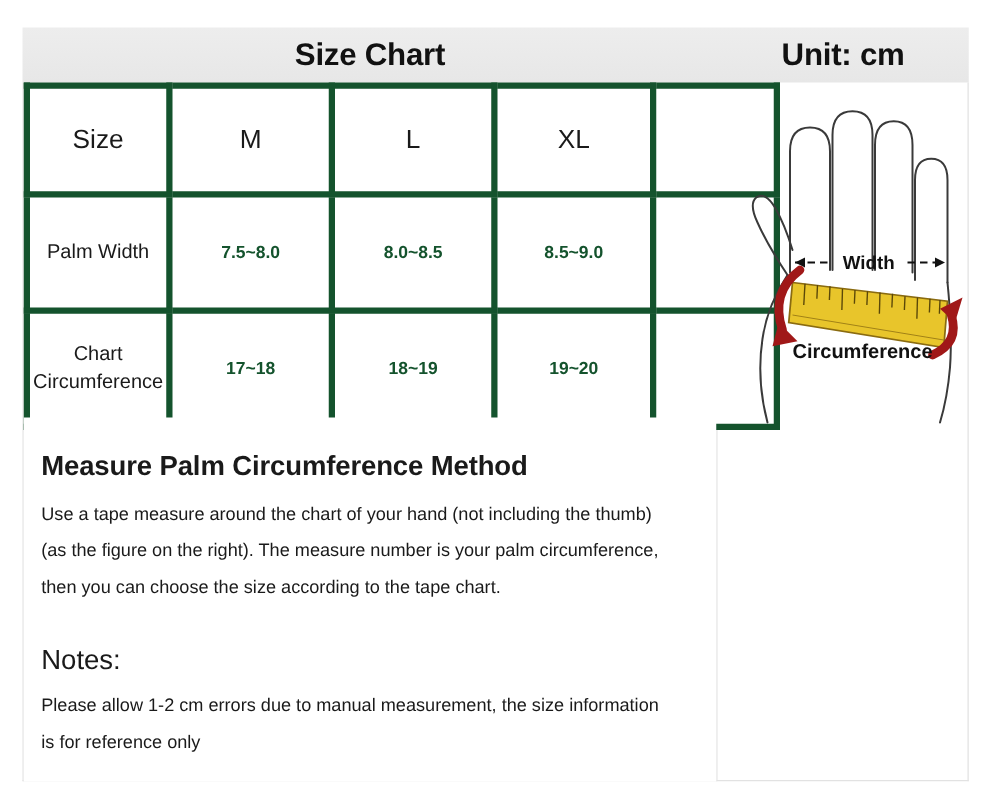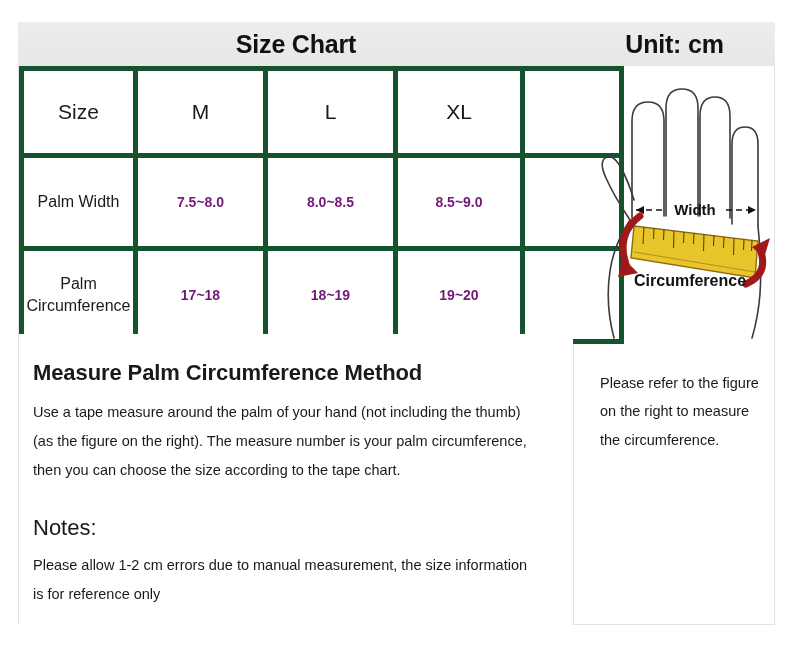--- a/index.html
+++ b/index.html
@@ -120,21 +120,21 @@
     font-size: 16px;
     font-weight: normal;
     color: #1a1a1a;
     line-height: 1.35;
     white-space: nowrap;
   }
   .row-label.wrap { white-space: normal; }
   .cell-val {
     font-size: 14px;
     font-weight: bold;
-    color: #701a75;
+    color: #14532d;
   }
 
   
   .text-block {
     position: absolute;
     left: 19px;
     top: 334px;
     width: 554px;
     height: 291px;
     background: #fff;
@@ -222,36 +222,36 @@
         <td class="col-label"><span class="row-label">Palm Width</span></td>
         <td class="col-size"><span class="cell-val">7.5~8.0</span></td>
         <td class="col-size"><span class="cell-val">8.0~8.5</span></td>
         <td class="col-size3"><span class="cell-val">8.5~9.0</span></td>
         <td class="col-blank"><span></span></td>
       </tr>
 
       <tr class="row-data">
         <td class="col-label">
           <div class="row-label wrap">
-            <span>Palm</span><br>
+            <span>Chart</span><br>
             <span>Circumference</span>
           </div>
         </td>
         <td class="col-size"><span class="cell-val">17~18</span></td>
         <td class="col-size"><span class="cell-val">18~19</span></td>
         <td class="col-size3"><span class="cell-val">19~20</span></td>
         <td class="col-blank"><span></span></td>
       </tr>
     </tbody>
   </table>
 
   <div class="text-block">
     <div class="heading">Measure Palm Circumference Method</div>
     <div class="para">
-      <div>Use a tape measure around the palm of your hand (not including the thumb)</div>
+      <div>Use a tape measure around the chart of your hand (not including the thumb)</div>
       <div>(as the figure on the right). The measure number is your palm circumference,</div>
       <div>then you can choose the size according to the tape chart.</div>
     </div>
     <div class="notes-heading">Notes:</div>
     <div class="notes-para">
       <div>Please allow 1-2 cm errors due to manual measurement, the size information</div>
       <div>is for reference only</div>
     </div>
   </div>
 
@@ -314,20 +314,15 @@
 
         <g>
           <path d="M172,218 Q194,208 187,186" fill="none" stroke="#A01818" stroke-width="7" stroke-linecap="round"></path>
           <path d="M190,192 L196,172 L178,181 Z" fill="#A01818"></path>
         </g>
 
         <text x="60" y="220" font-family="Liberation Sans, sans-serif" font-size="16" font-weight="bold" fill="#111">Circumference</text>
       </svg>
     </div>
 
-    <div class="fig-note">
-      <div>Please refer to the figure</div>
-      <div>on the right to measure</div>
-      <div>the circumference.</div>
-    </div>
   </div>
 
 </div>
 
 </body></html>

